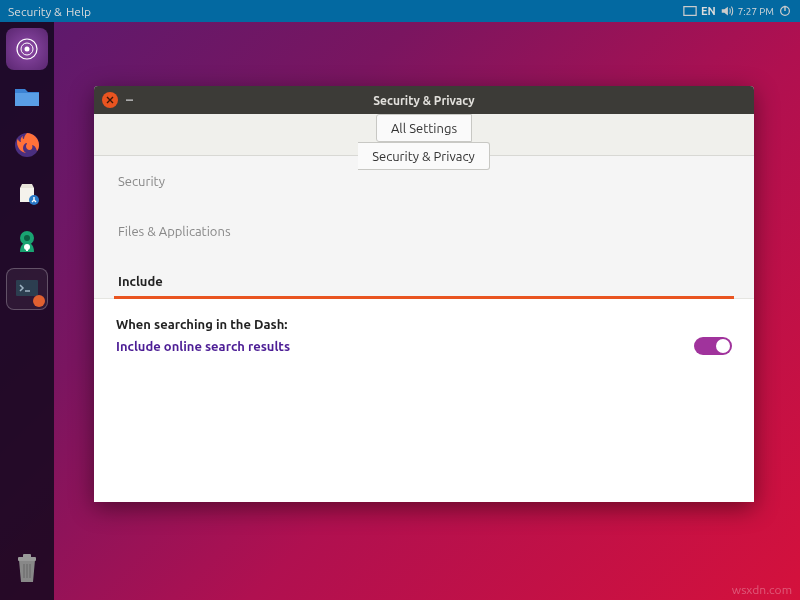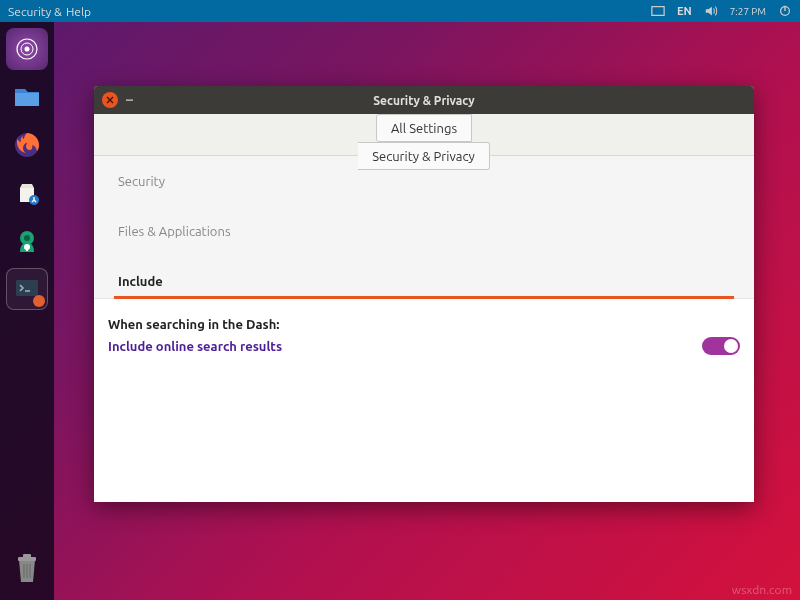--- a/index.html
+++ b/index.html
@@ -1,21 +1,21 @@
 <!DOCTYPE html>
 <html><head>
   <meta charset="utf-8">
   <style>
     * { box-sizing: border-box; margin: 0; padding: 0; font-family: Ubuntu, "Segoe UI", sans-serif; }
     body { width: 800px; height: 600px; overflow: hidden; position: relative; background: #000; }
     
     
     .topbar { height: 22px; background: #0369a1; color: #dcdcdc; display: flex; align-items: center; padding: 0 8px; font-size: 12px; }
     .topbar-left { display: flex; gap: 4px; }
-    .topbar-right { margin-left: auto; display: flex; align-items: center; gap: 12px; }
+    .topbar-right { margin-left: auto; display: flex; align-items: center; gap: 4px; }
     .topbar-item { cursor: default; }
     .icon-svg { width: 14px; height: 14px; display: block; }
     
     
     .desktop { position: absolute; top: 22px; left: 0; right: 0; bottom: 0; background: linear-gradient(135deg, #5a1a6e 0%, #7a1560 30%, #b01050 60%, #d4113c 100%); }
     
     
     .launcher { position: absolute; top: 22px; left: 0; width: 54px; height: 578px; background: rgba(20, 8, 30, 0.85); display: flex; flex-direction: column; align-items: center; padding-top: 6px; gap: 6px; }
     .launch-item { width: 42px; height: 42px; border-radius: 8px; display: flex; align-items: center; justify-content: center; cursor: pointer; position: relative; }
     .launch-item.active { background: rgba(255,255,255,0.06); border: 1px solid rgba(255,255,255,0.25); }
@@ -33,21 +33,21 @@
     .toolbar { height: 42px; background: #f0f0ec; border-bottom: 1px solid #d8d8d4; display: flex; align-items: center; padding: 0 12px; gap: 0; flex-direction: column; }
     .crumb { padding: 6px 14px; font-size: 13px; color: #333; background: #fafafa; border: 1px solid #c8c8c4; cursor: pointer; }
     .crumb:first-child { border-radius: 3px 0 0 3px; }
     .crumb:last-child { border-radius: 0 3px 3px 0; border-left: none; }
     
     .tabs { display: flex; gap: 20px; padding: 12px 20px 0 20px; border-bottom: 1px solid #e5e5e1; flex-direction: column; }
     .tab { padding: 6px 4px 10px 4px; font-size: 13px; color: #888; cursor: pointer; position: relative; }
     .tab.active { color: #222; font-weight: bold; }
     .tab.active::after { content: ""; position: absolute; left: 0; right: 0; bottom: -1px; height: 3px; background: #e95420; }
     
-    .content { flex: 1; padding: 18px 14px; background: #fff; }
+    .content { flex: 1; padding: 18px 22px; background: #fff; }
     .section-head { font-size: 13px; font-weight: bold; color: #222; margin-bottom: 6px; }
     .row { display: flex; align-items: center; font-size: 13px; color: #4c1d95; font-weight: bold; }
     .row-label { flex: 1; }
     
     .toggle { width: 38px; height: 18px; background: #a0339c; border-radius: 10px; position: relative; cursor: pointer; }
     .toggle .knob { position: absolute; right: 2px; top: 2px; width: 14px; height: 14px; background: #fff; border-radius: 50%; }
     
     .watermark { position: absolute; bottom: 4px; right: 8px; font-size: 12px; color: rgba(255,255,255,0.3); }
   </style>
 </head>

